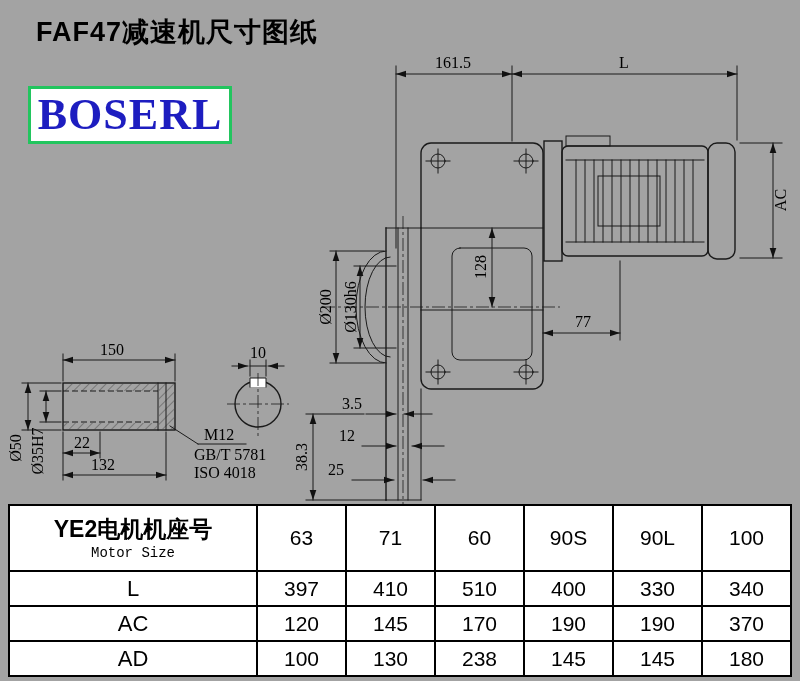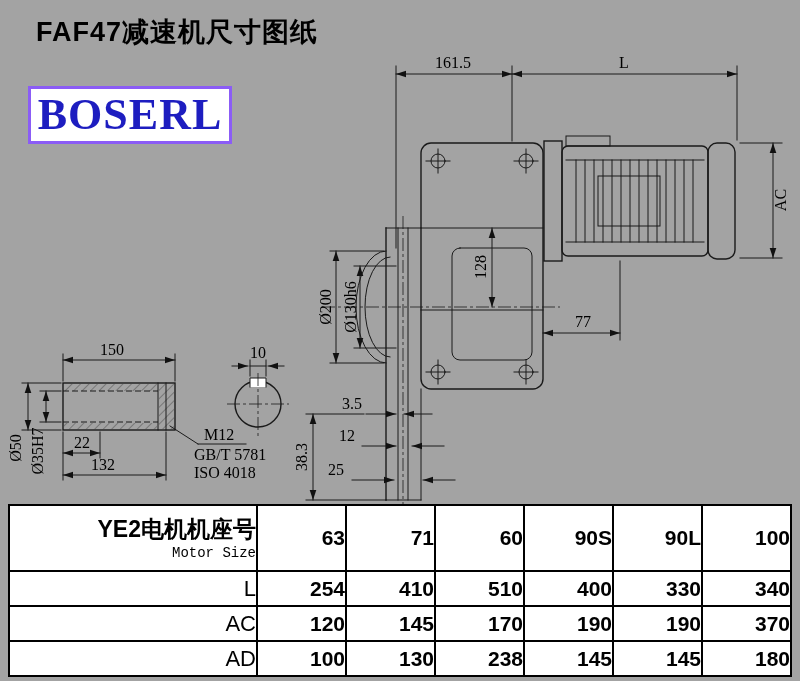--- a/index.html
+++ b/index.html
@@ -2,41 +2,41 @@
 <html><head>
 <meta charset="utf-8">
 <style>
   * { margin:0; padding:0; box-sizing:border-box; }
   html,body { background:#fff; }
   #page { position:relative; width:800px; height:681px; background:#a3a3a3;
           font-family:"Liberation Sans", sans-serif; overflow:hidden; }
   .title { position:absolute; left:36px; top:14px; font-size:27px; font-weight:bold;
            color:#000; letter-spacing:1px; white-space:nowrap; }
   .logo-box { position:absolute; left:28px; top:86px; width:204px; height:58px;
-              border:3px solid #8b5cf6; background:#fff; display:flex;
+              border:3px solid #22c55e; background:#fff; display:flex;
               align-items:center; justify-content:center; }
   .logo-text { font-family:"Liberation Serif", serif; font-size:44px; font-weight:bold;
                color:#1d1dc0; letter-spacing:1px; line-height:1; }
   #drawing { position:absolute; left:0; top:48px; }
 
   
   .ln  { stroke:#1a1a1a; stroke-width:1; fill:none; stroke-linecap:square; }
   .th  { stroke-width:1.4; }
   .cl  { stroke:#1a1a1a; stroke-width:0.8; fill:none; stroke-dasharray:13 3 3 3; }
   .hid { stroke:#1a1a1a; stroke-width:1; fill:none; stroke-dasharray:6 3; }
   .dim-t { font-family:"Liberation Serif", serif; font-size:16px; fill:#000; text-anchor:middle; }
   .dim-t.start { text-anchor:start; }
 
   
   .size-table { position:absolute; left:8px; top:504px; width:784px;
                 border-collapse:collapse; table-layout:fixed; background:#fff; }
-  .size-table td { border:2px solid #000; text-align:right; vertical-align:middle; color:#000; padding:0; }
+  .size-table td { border:2px solid #000; text-align:center; vertical-align:middle; color:#000; padding:0; }
   .size-table tr.hdr td { height:66px; }
   .size-table tr.datarow td { height:35px; }
-  .size-table .num { font-size:21px; font-weight:bold;margin-top:23px; }
+  .size-table .num { font-size:21px; font-weight:normal;margin-top:23px; }
   .hdr-cn { font-size:23px; font-weight:bold; line-height:1.3; }
   .hdr-en { font-family:"Liberation Mono", monospace; font-size:14px; font-weight:normal; line-height:1.2; }
   .rowlabel { font-size:22px; }
   col.c0 { width:248px; }
   col.cn { width:89px; }
 </style>
 </head>
 <body>
 
 <div id="page">
@@ -252,21 +252,21 @@
         </td>
         <td class="num">63</td>
         <td class="num">71</td>
         <td class="num">60</td>
         <td class="num">90S</td>
         <td class="num">90L</td>
         <td class="num">100</td>
       </tr>
       <tr class="datarow">
         <td class="rowlabel">L</td>
-        <td class="num">254</td>
+        <td class="num">397</td>
         <td class="num">410</td>
         <td class="num">510</td>
         <td class="num">400</td>
         <td class="num">330</td>
         <td class="num">340</td>
       </tr>
       <tr class="datarow">
         <td class="rowlabel">AC</td>
         <td class="num">120</td>
         <td class="num">145</td>

